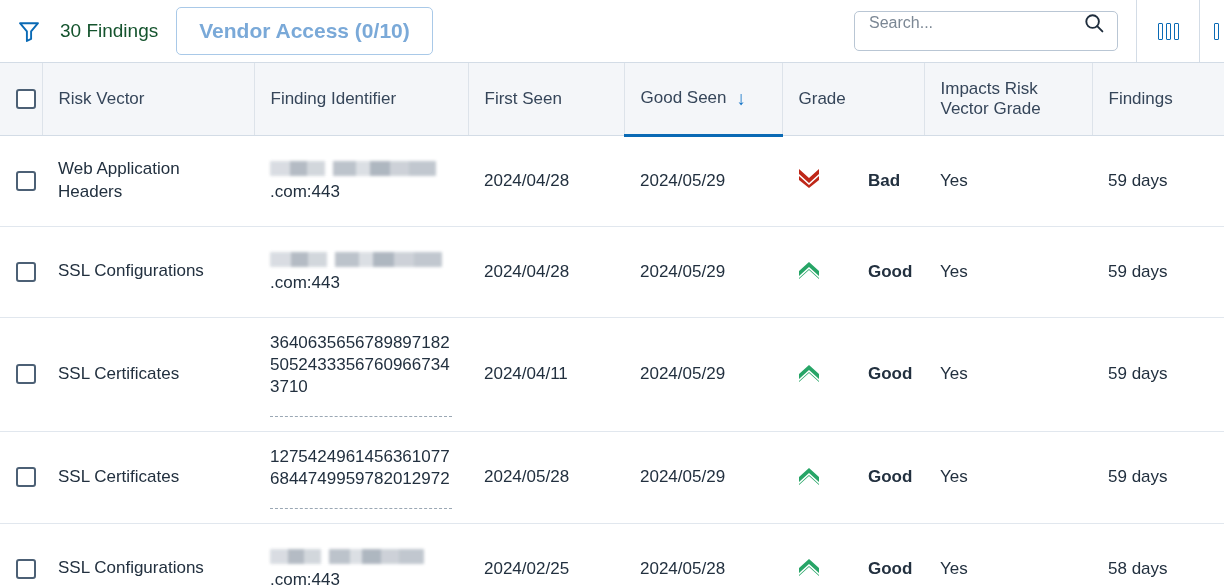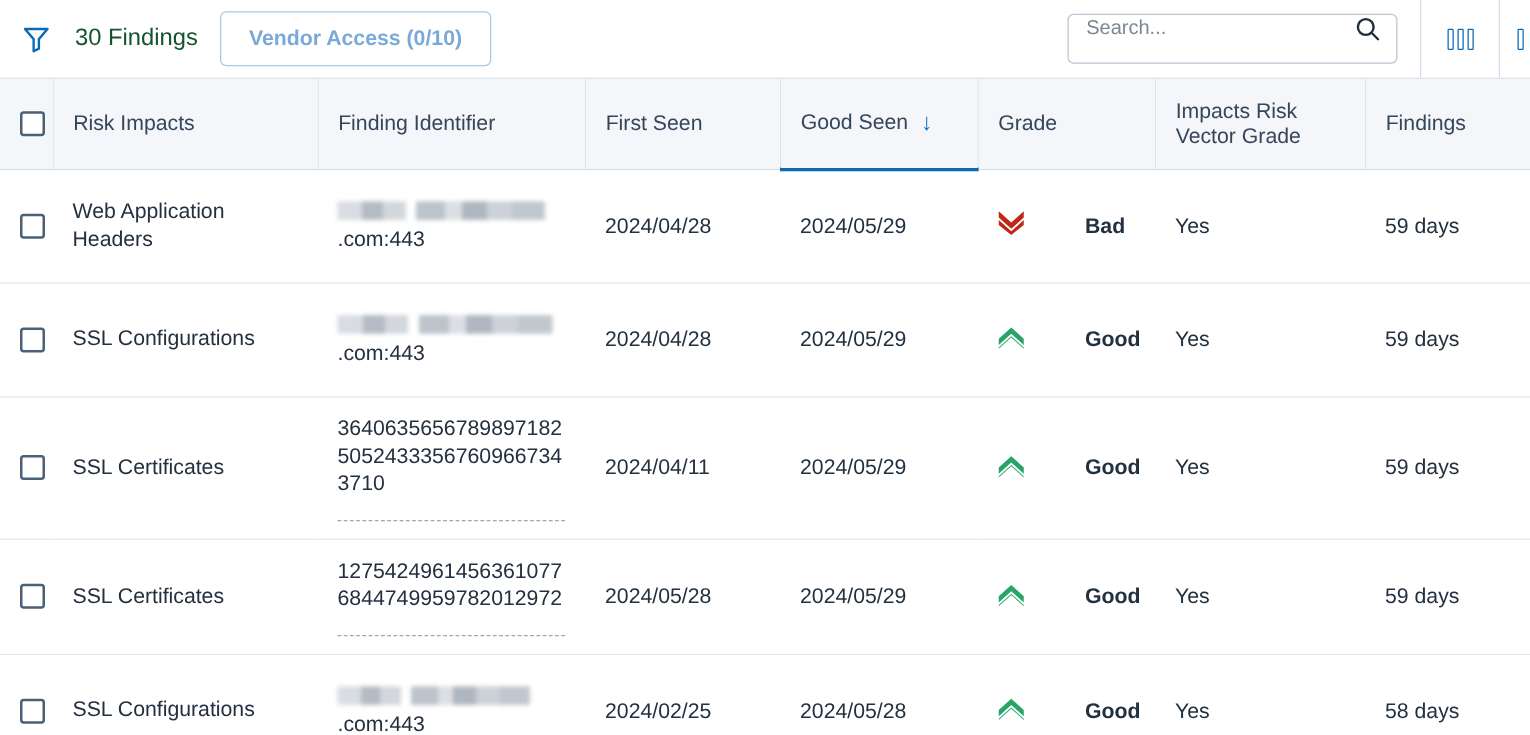--- a/index.html
+++ b/index.html
@@ -35,21 +35,21 @@
   .findings-count {
     font-size: 19px;
     color: #14532d;
     white-space: nowrap;
   }
   .vendor-access-btn {
     border: 1px solid #a9c9e8;
     border-radius: 5px;
     background: #ffffff;
     color: #7aa9d8;
-    font-size: 17px;
+    font-size: 21px;
     font-weight: bold;
     font-family: "Liberation Sans", sans-serif;
     padding: 11px 22px;
     cursor: pointer;
     white-space: nowrap;
   }
   .toolbar-right {
     margin-left: auto;
     display: flex;
     align-items: stretch;
@@ -247,21 +247,21 @@
 
 <div class="table-wrap">
   <table>
     <thead>
       <tr>
         <th class="col-check">
           <span class="checkbox"></span>
         </th>
         <th class="col-rv">
           <div class="th-inner">
-            <span>Risk Impacts</span>
+            <span>Risk Vector</span>
           </div>
         </th>
         <th class="col-fid">
           <div class="th-inner">
             <span>Finding Identifier</span>
           </div>
         </th>
         <th class="col-first">
           <div class="th-inner">
             <span>First Seen</span>

